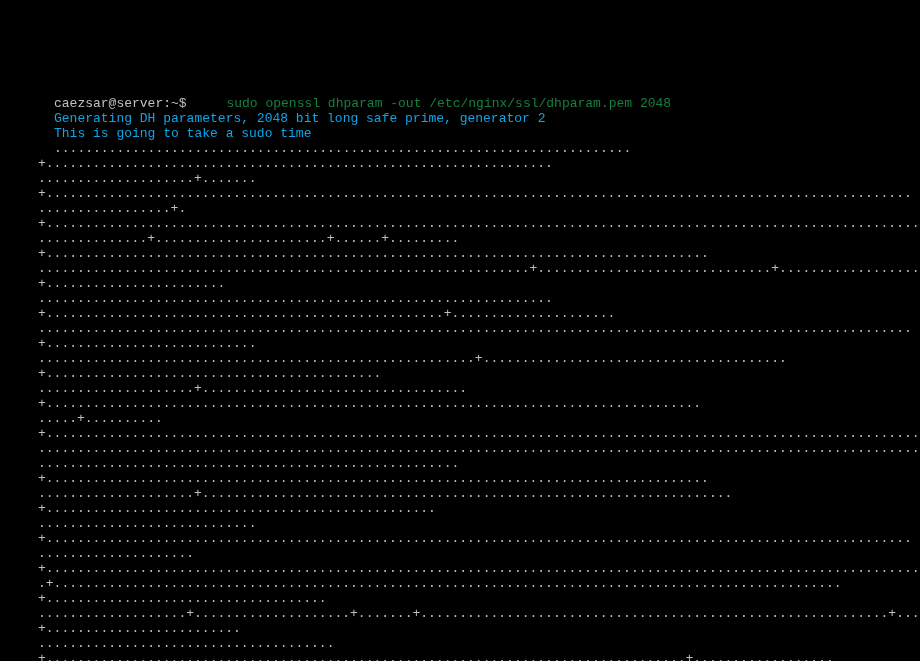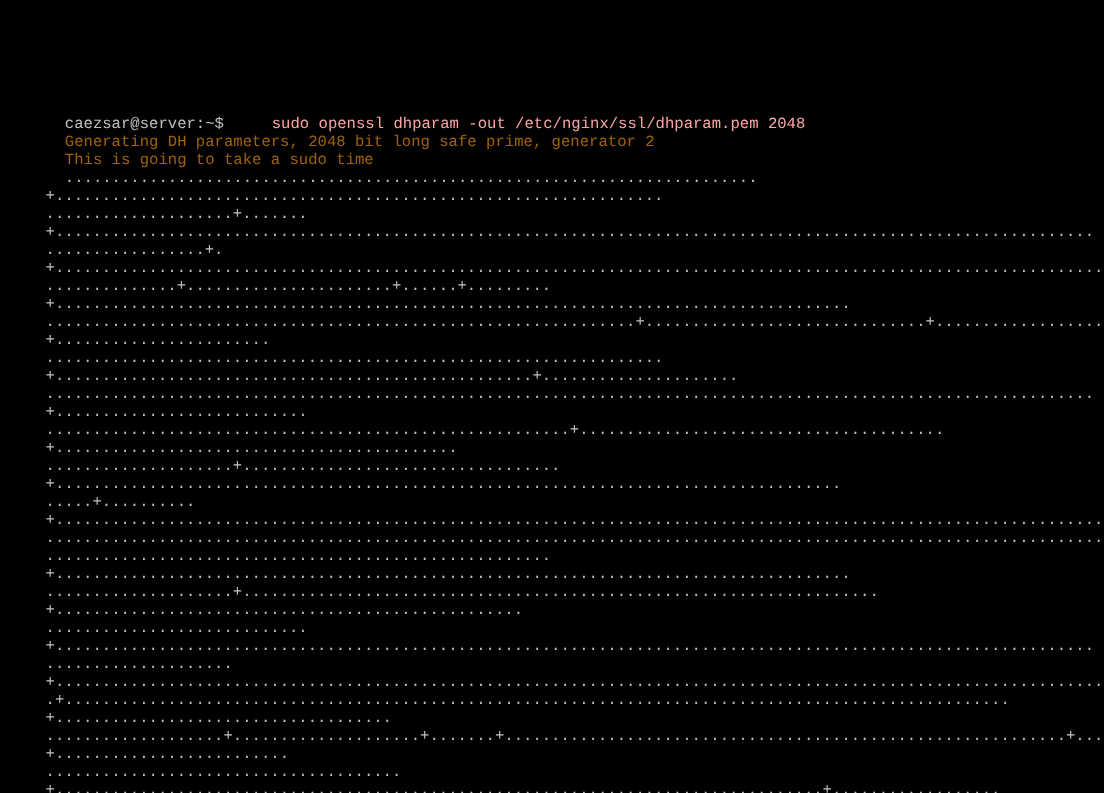--- a/index.html
+++ b/index.html
@@ -17,24 +17,24 @@
       height: 661px;
       padding: 4px 6px;
       overflow: hidden;
       white-space: pre-wrap;
       word-break: break-all;
     }
     .prompt-user {
       color: #c0c0c0;
     }
     .prompt-cmd {
-      color: #fca5a5;
+      color: #15803d;
     }
     .output {
-      color: #a16207;
+      color: #0ea5e9;
     }
     .progress {
       color: #c0c0c0;
       letter-spacing: 0;
     }
   </style>
 </head>
 <body>
 
 

